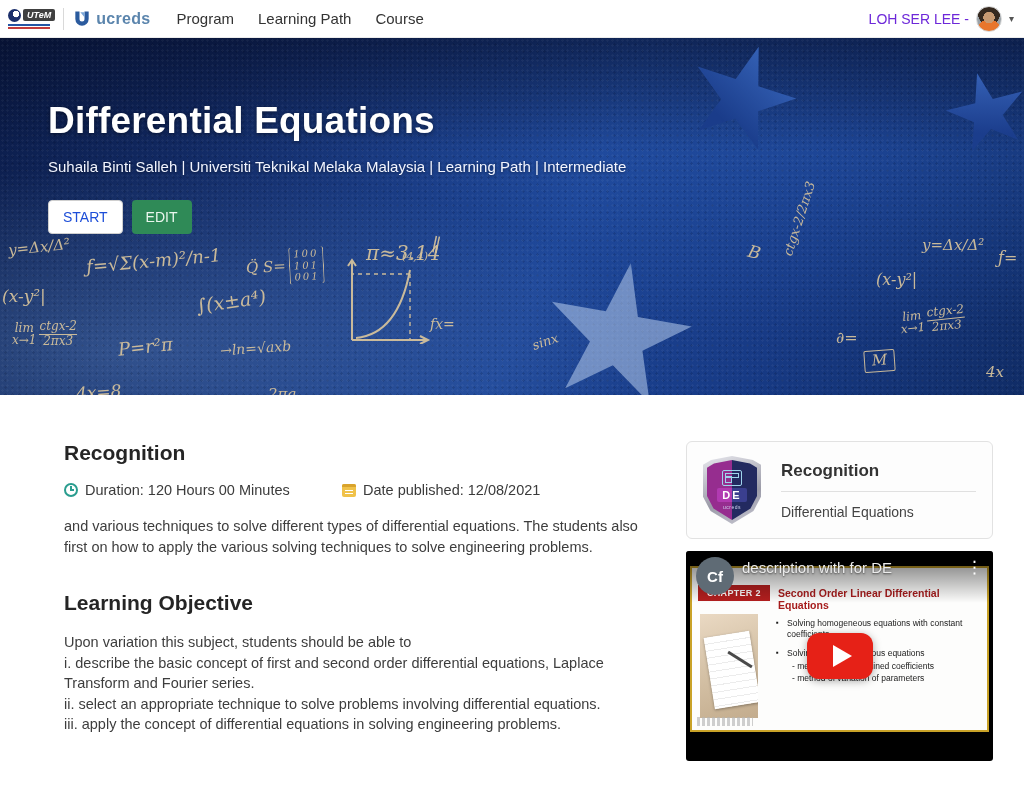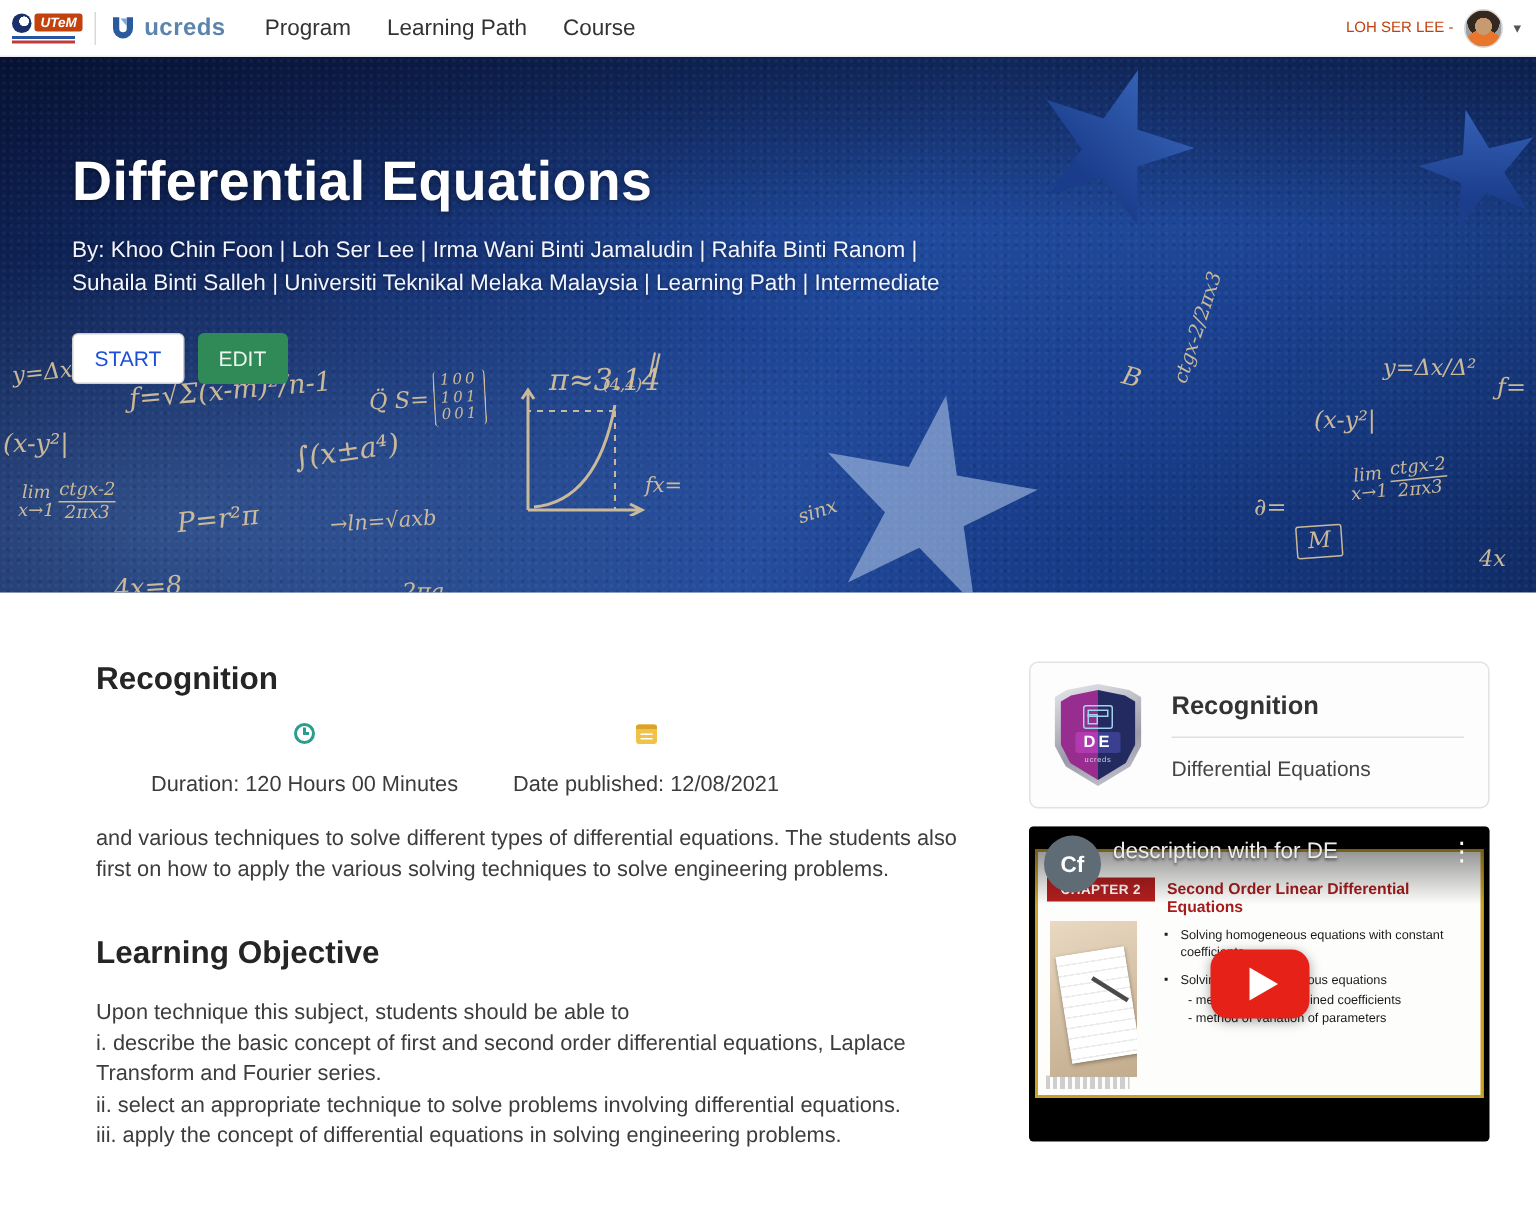--- a/index.html
+++ b/index.html
@@ -7,32 +7,32 @@
               font-family:"Liberation Sans", sans-serif; }
 
   
   .navbar { height:38px; background:#fff; display:flex; align-items:center;
             padding:0 10px 0 8px; border-bottom:1px solid #ececec; position:relative; z-index:5; }
   .brand { display:flex; align-items:center; gap:8px; }
   .utem-logo { display:flex; flex-direction:column; cursor:pointer; }
   .utem-top { display:flex; align-items:center; gap:2px; }
   .utem-circle { width:13px; height:13px; border-radius:50%;
                  background:radial-gradient(circle at 62% 40%, #fff 0 28%, #1b2f6b 30%); }
-  .utem-box { background:#c2410c; color:#fff; font-weight:bold; font-style:italic;
+  .utem-box { background:#404040; color:#fff; font-weight:bold; font-style:italic;
               font-size:9px; padding:1px 4px; border-radius:2px;text-align:center; }
   .utem-bars { margin-top:2px; }
   .utem-bars .b1 { height:2px; width:42px; background:#2456a4; margin-bottom:1px; }
   .utem-bars .b2 { height:2px; width:42px; background:#c23b3b; }
   .vr { width:1px; height:22px; background:#d9d9d9; }
   .ucreds-logo { display:flex; align-items:center; gap:4px; cursor:pointer; }
   .ucreds-text { color:#5b85ad; font-weight:bold; font-size:16px; letter-spacing:.3px; }
   .nav-links { display:flex; align-items:center; gap:24px; margin-left:26px; }
   .nav-link { font-size:15px; color:#333; cursor:pointer; }
   .nav-user { margin-left:auto; display:flex; align-items:center; gap:7px; }
-  .user-name { font-size:10px; color:#c2410c;padding-left:24px; }
+  .user-name { font-size:14px; color:#6d28d9;padding-left:24px; }
   .avatar { width:26px; height:26px; border-radius:50%; cursor:pointer; border:1px solid #d8d8d8;
             background:
               radial-gradient(circle at 50% 44%, #c79a72 0 31%, transparent 32%),
               radial-gradient(circle at 50% 108%, #e8762d 0 46%, transparent 47%),
               radial-gradient(circle at 50% 30%, #35291f 0 52%, #9aa2a8 53%); }
   .caret { font-size:10px; color:#555; cursor:pointer; }
 
   
   .hero { position:relative; height:357px; overflow:hidden;
           background:
@@ -76,21 +76,21 @@
   .btn { font-size:14px; padding:8px 14px; border-radius:4px; border:none; cursor:pointer;
          font-family:"Liberation Sans", sans-serif; }
   .btn-start { background:#fff; color:#1d4ed8; border:1px solid #cfcfcf; }
   .btn-edit  { background:#2f8a57; color:#eaf6ee; }
 
   
   .main { display:flex; gap:22px; padding:46px 34px 0 64px; }
   .col-left { width:600px; flex:none; color:#3d3d3d; }
   .sec-heading { font-size:21px; font-weight:bold; color:#252525; margin-bottom:17px; }
   .meta-row { display:flex; align-items:center; font-size:14.5px; color:#3b3b3b; margin-bottom:18px; }
-  .meta-item { display:flex; align-items:center; gap:19px;flex-direction:column; }
+  .meta-item { display:flex; align-items:center; gap:7px; }
   .meta-item.first { width:278px; }
   .clock-icon { width:14px; height:14px; border-radius:50%; border:2.5px solid #2a9d8f;
                 position:relative; background:#fff; flex:none; }
   .clock-icon::before { content:""; position:absolute; left:3.5px; top:1px; width:2px; height:4px; background:#2a9d8f; }
   .clock-icon::after  { content:""; position:absolute; left:3.5px; top:4px; width:4px; height:2px; background:#2a9d8f; }
   .calendar-icon { width:14px; height:13px; background:#f0c24a; border-radius:2px;
                    position:relative; flex:none; }
   .calendar-icon::before { content:""; position:absolute; top:0; left:0; right:0; height:3.5px;
                            background:#d9a32c; border-radius:2px 2px 0 0; }
   .calendar-icon::after { content:""; position:absolute; left:3px; top:6px; width:8px; height:1.5px;
@@ -265,21 +265,20 @@
         <path d="M10 82 Q 52 78 64 14"></path>
         <path d="M64 18 L64 84 M64 18 L6 18" stroke-dasharray="4 4" stroke-width="1.4"></path>
       </g>
     </svg>
     <span class="scrib" style="left:56px;top:-6px;font-size:11px">(4,4)</span>
   </div>
 
   <div class="hero-content">
     <h1 class="hero-title">Differential Equations</h1>
     <div class="hero-byline">
-      <div>By: Khoo Chin Foon | Loh Ser Lee | Irma Wani Binti Jamaludin | Rahifa Binti Ranom |</div>
       <div>Suhaila Binti Salleh | Universiti Teknikal Melaka Malaysia | Learning Path | Intermediate</div>
     </div>
     <div class="hero-buttons">
       <button class="btn btn-start">START</button>
       <button class="btn btn-edit">EDIT</button>
     </div>
   </div>
 </section>
 
 <main class="main">
@@ -295,21 +294,21 @@
         <span>Date published: 12/08/2021</span>
       </span>
     </div>
     <div class="para">
       <div>and various techniques to solve different types of differential equations. The students also</div>
       <div>first on how to apply the various solving techniques to solve engineering problems.</div>
     </div>
     <div class="spacer-34"></div>
     <h2 class="sec-heading">Learning Objective</h2>
     <div class="lo-lines">
-      <div>Upon technique this subject, students should be able to</div>
+      <div>Upon variation this subject, students should be able to</div>
       <div>i. describe the basic concept of first and second order differential equations, Laplace Transform and Fourier series.</div>
       <div>ii. select an appropriate technique to solve problems involving differential equations.</div>
       <div>iii. apply the concept of differential equations in solving engineering problems.</div>
     </div>
   </div>
 
   <div class="col-right">
     <div class="recog-card">
       <div class="shield">
         <div class="shield-inner">

